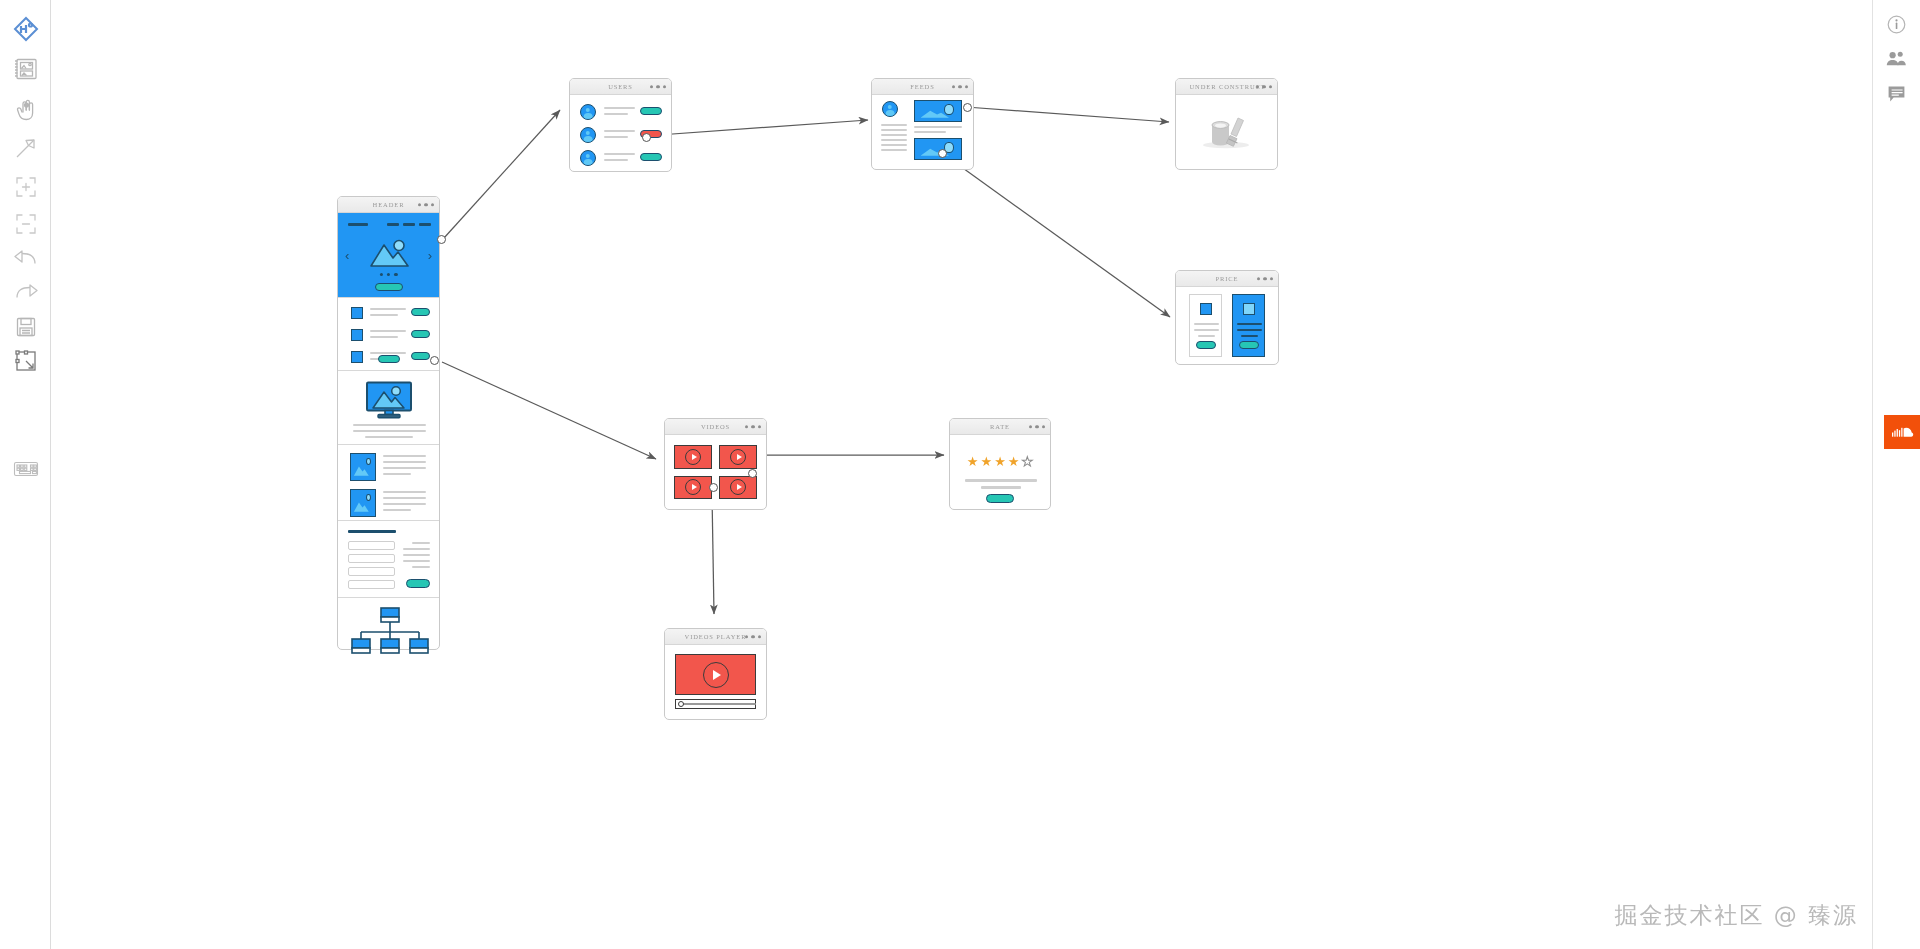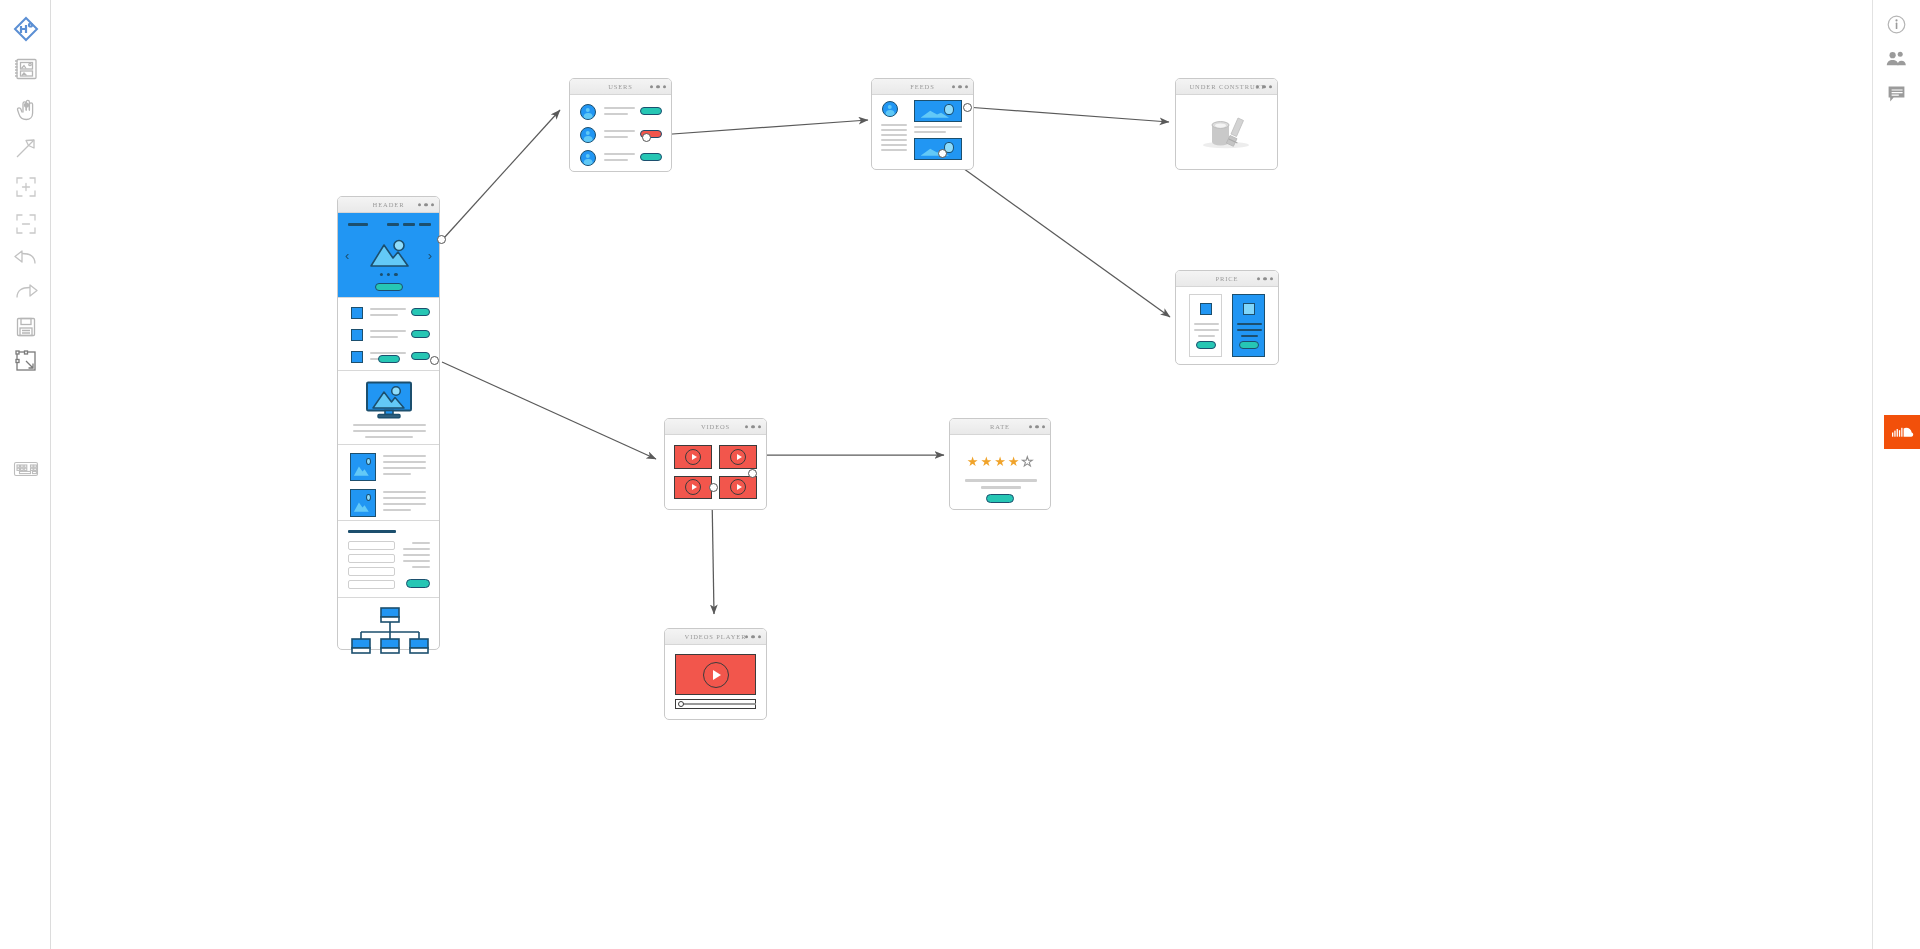--- a/index.html
+++ b/index.html
@@ -674,13 +674,14 @@
         </div>
         <div style="position:relative;margin-top:4px;height:10px;border:1.4px solid #3b3b3b;background:#fff;">
           <span class="line-g" style="position:absolute;left:5px;top:50%;transform:translateY(-50%);width:75px;height:2px;background:#9a9a9a;display:block;"></span>
           <span style="position:absolute;left:5px;top:50%;transform:translate(-50%,-50%);width:6px;height:6px;border-radius:50%;background:#fff;border:1.5px solid #3b3b3b;display:block;"></span>
         </div>
       </div>
     </div>
 
   </div>
 
+  <div id="watermark">掘金技术社区 @ 臻源</div>
 </div>
 
 </body></html>

